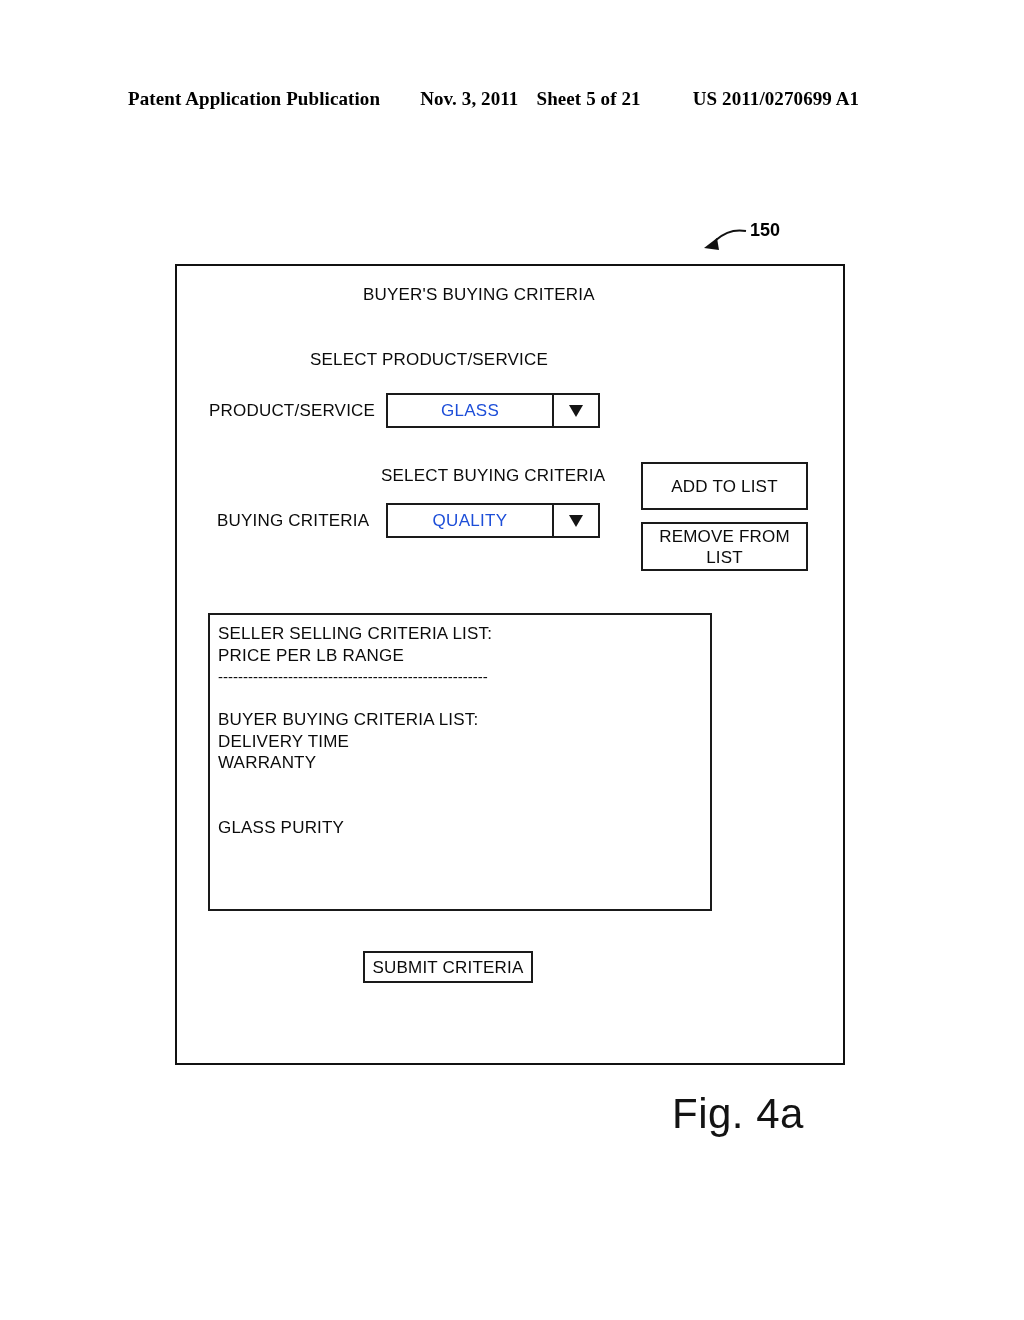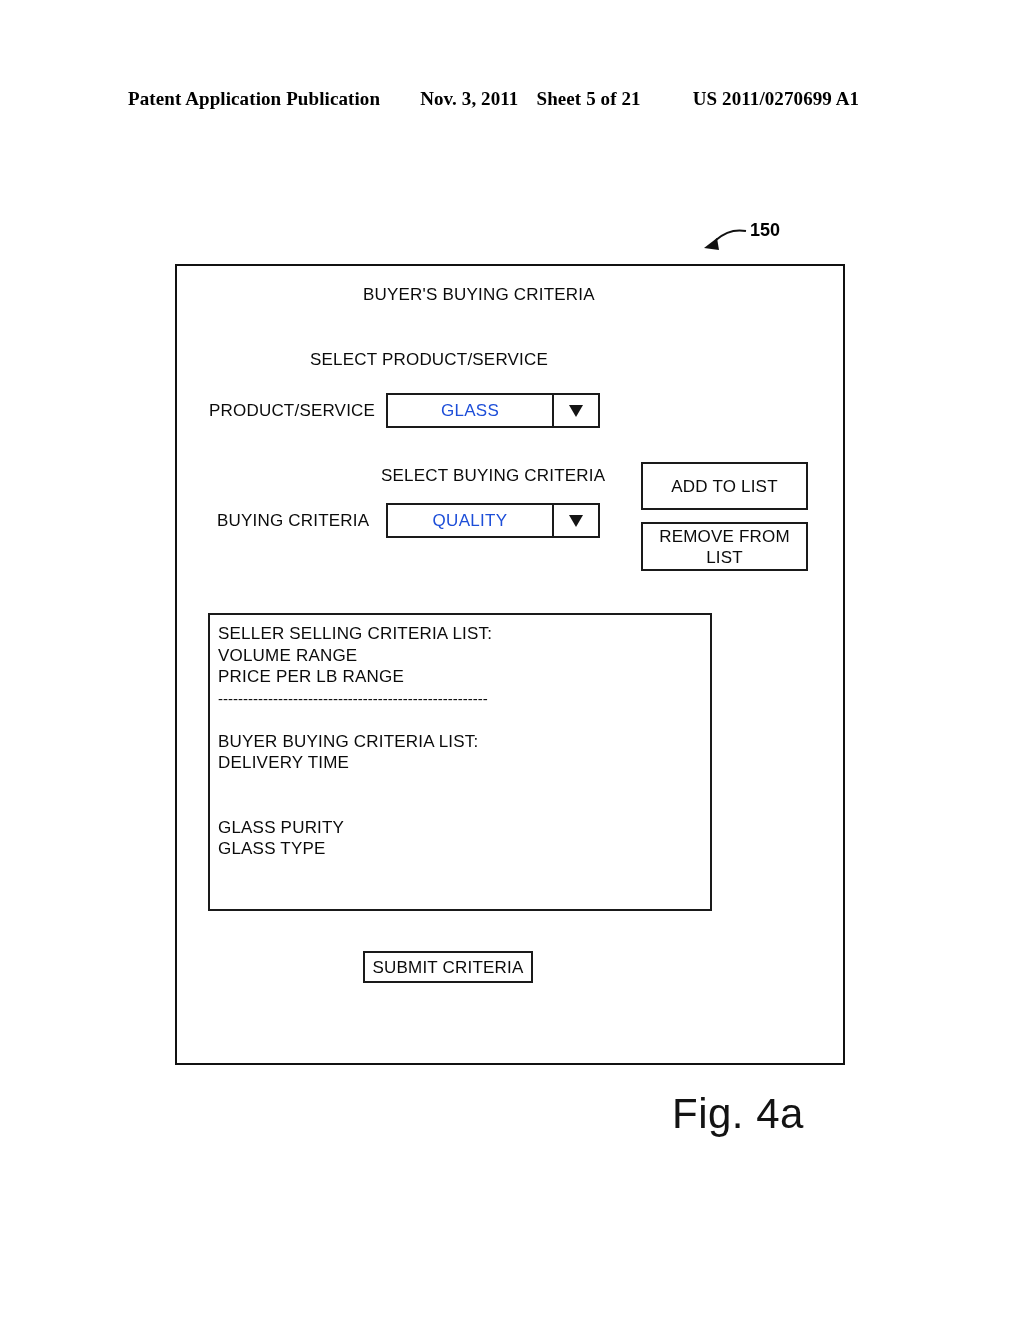--- a/index.html
+++ b/index.html
@@ -257,27 +257,26 @@
   <div class="dd-arrow">
       <span class="glyph"></span>
     </div>
 </div>
 
 <div class="btn" id="btn-add">ADD TO LIST</div>
 <div class="btn" id="btn-remove">REMOVE FROM LIST</div>
 
 <div class="criteria-box">
   <div class="line head">SELLER SELLING CRITERIA LIST:</div>
-  <div class="line">VOLUME RANGE</div>
   <div class="line">PRICE PER LB RANGE</div>
   <div class="line dashes">------------------------------------------------------</div>
   <div class="line spacer"></div>
   <div class="line head">BUYER BUYING CRITERIA LIST:</div>
   <div class="line">DELIVERY TIME</div>
+  <div class="line">WARRANTY</div>
   <div class="line spacer"></div>
   <div class="line spacer"></div>
   <div class="line">GLASS PURITY</div>
-  <div class="line">GLASS TYPE</div>
 </div>
 
 <div class="btn" id="btn-submit">SUBMIT CRITERIA</div>
 
 <div class="fig-caption">Fig. 4a</div>
 
 </body></html>

